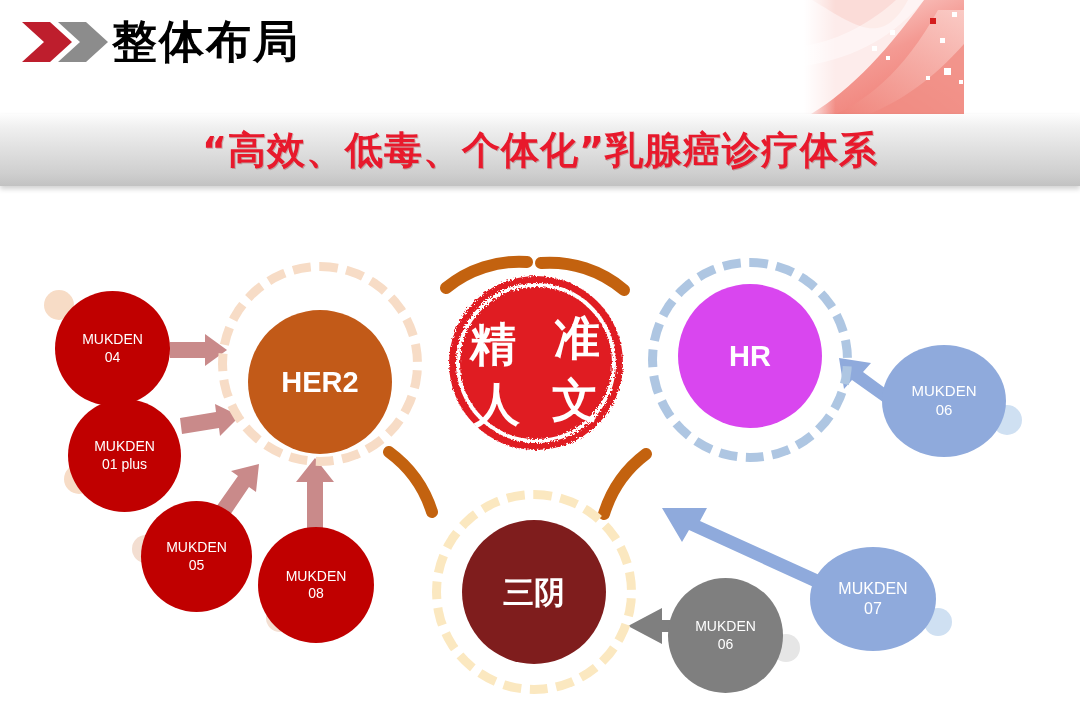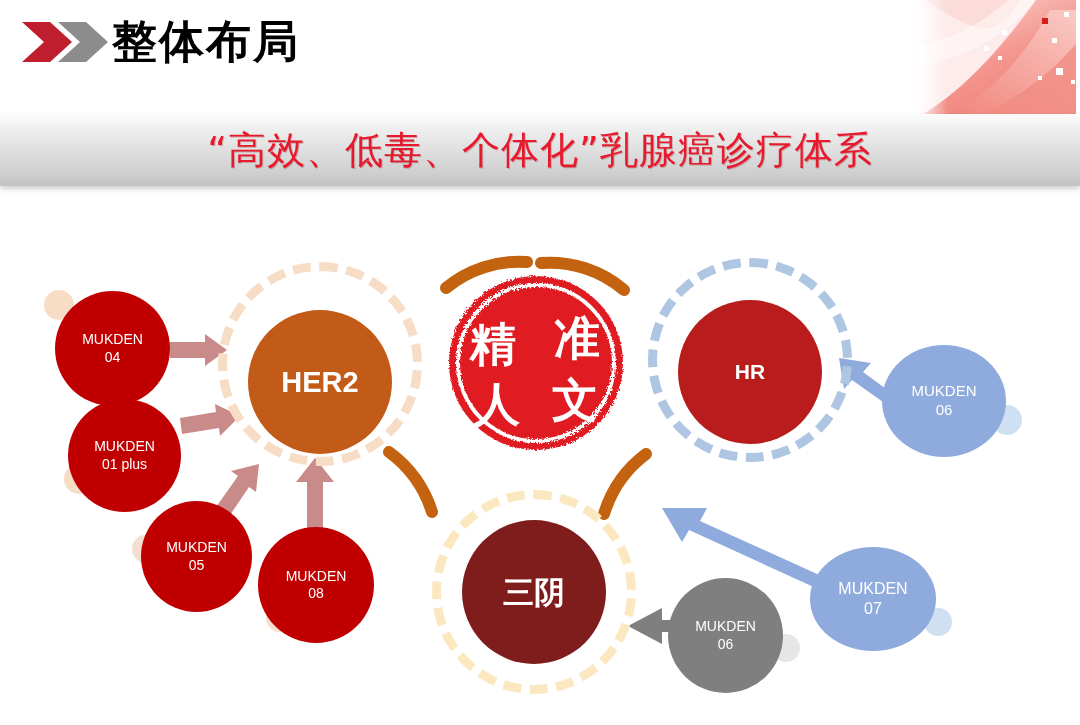--- a/index.html
+++ b/index.html
@@ -6,39 +6,39 @@
   body{
     width:1080px;height:725px;
     background:#ffffff;
     font-family:"Liberation Sans","DejaVu Sans",sans-serif;
     overflow:hidden;
     position:relative;
   }
   #slide{position:absolute;inset:0;width:1080px;height:725px;overflow:hidden;background:#fff;}
 
   
-  .header{position:absolute;left:0;top:0;width:1076px;height:110px;}
+  .header{position:absolute;left:0;top:0;width:964px;height:110px;}
   .chev-wrap{position:absolute;left:20px;top:20px;width:90px;height:44px;}
   .title-text{
     position:absolute;left:112px;top:12px;
     font-size:45px;font-weight:bold;color:#000;
     letter-spacing:2px;line-height:60px;
     font-family:"DejaVu Sans","Liberation Sans",sans-serif;
   }
   .deco-img{position:absolute;right:0;top:0;width:160px;height:118px;overflow:hidden;}
 
   
   .banner{
     position:absolute;left:0;top:114px;width:1080px;height:72px;
     background:linear-gradient(180deg,#fdfdfd 0%,#f0f0f0 18%,#e2e2e2 45%,#cfcfcf 82%,#c2c2c2 100%);
     box-shadow:0 3px 5px rgba(0,0,0,0.18);
     display:flex;align-items:center;justify-content:center;
   }
   .banner-text{
-    font-size:38px;font-weight:normal;color:#e8192c;
+    font-size:38px;font-weight:bold;color:#e8192c;
     letter-spacing:1px;
     font-family:"DejaVu Sans","Liberation Sans",sans-serif;
     text-shadow:1px 1px 0 rgba(120,0,0,0.25);
   }
 
   
   .canvas{position:absolute;left:0;top:190px;width:1080px;height:535px;}
   .node{position:absolute;border-radius:50%;display:flex;flex-direction:column;
         align-items:center;justify-content:center;color:#fff;text-align:center;box-sizing:border-box;}
   .node .ln{line-height:1.25;display:block;}
@@ -154,21 +154,21 @@
     <div class="accent" style="left:772px;top:444px;width:28px;height:28px;background:#E6E6E6;"></div>
 
     <div class="ring" style="left:218px;top:72px;width:204px;height:204px;border:9px dashed #F7DCC6;"></div>
     <div class="ring" style="left:648px;top:68px;width:204px;height:204px;border:9px dashed #AEC6E2;"></div>
     <div class="ring" style="left:432px;top:300px;width:204px;height:204px;border:9px dashed #FBE8C0;"></div>
 
     <div class="node big-label" style="left:248px;top:120px;width:144px;height:144px;background:#C25A18;font-size:29px;">
       <span class="ln">HER2</span>
     </div>
 
-    <div class="node big-label" style="left:678px;top:110px;width:144px;height:144px;background:#b91c1c;font-size:21px;">
+    <div class="node big-label" style="left:678px;top:94px;width:144px;height:144px;background:#d946ef;font-size:29px;">
       <span class="ln">HR</span>
     </div>
 
     <div class="node big-label" style="left:462px;top:330px;width:144px;height:144px;background:#7f1d1d;font-size:31px;font-family:'DejaVu Sans',sans-serif;">
       <span class="ln">三阴</span>
     </div>
 
     <div style="position:absolute;left:441px;top:78px;width:190px;height:190px;">
       <svg width="190" height="190" viewBox="0 0 190 190">
         <defs>

